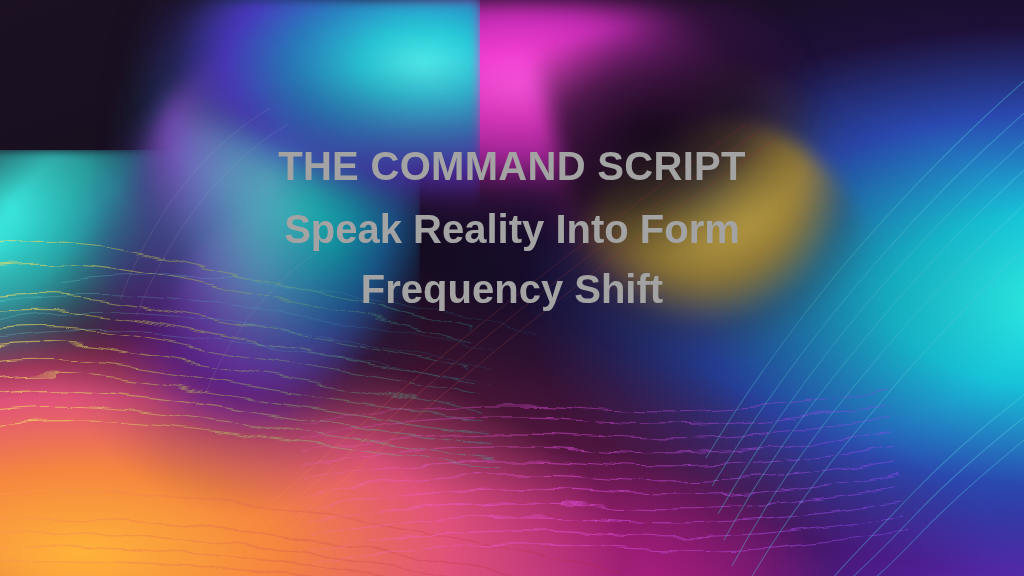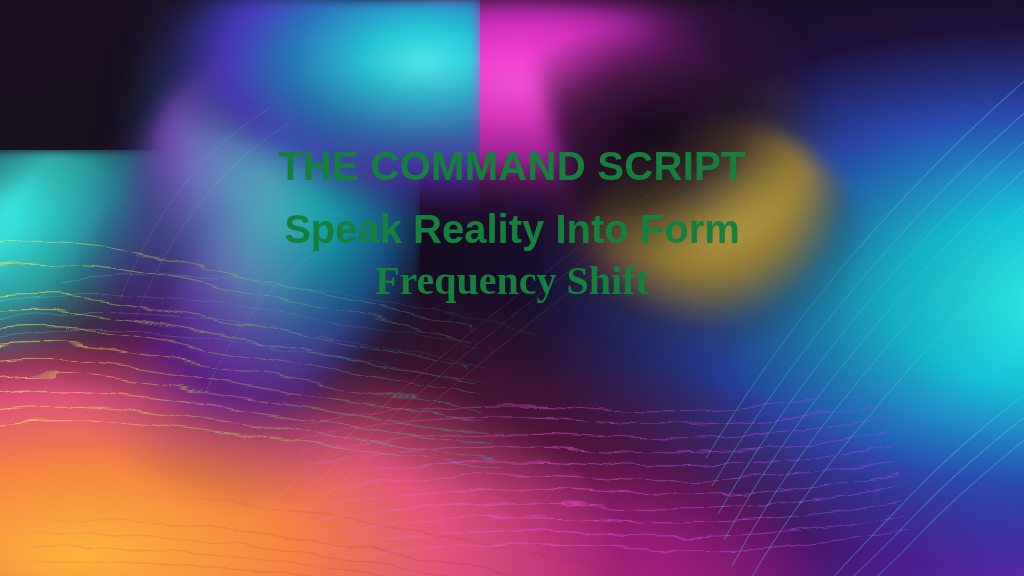--- a/index.html
+++ b/index.html
@@ -138,37 +138,37 @@
   .vignette {
     background: radial-gradient(130% 120% at 50% 50%, rgba(0,0,0,0) 54%, rgba(0,0,0,0.30) 88%, rgba(0,0,0,0.5) 100%);
   }
 
   
   .title-block {
     position: absolute;
     left: 0; right: 0;
     top: 146px;
     text-align: center;
-    color: #15803d;
+    color: #a3a3a3;
     z-index: 40;
   }
   .line {
     display: block;
     white-space: nowrap;
     font-weight: 700;
     line-height: 1.0;
     letter-spacing: -0.2px;
   }
   .line-1 {
     font-size: 40px;
     letter-spacing: 0.3px;
     margin-bottom: 23px;
   }
-  .line-2 { font-size: 40px; margin-bottom: 12px; letter-spacing: 0px; }
-  .line-3 { font-size: 40px; margin-bottom: 22px; letter-spacing: 0px; font-family: Liberation Serif, serif; }
+  .line-2 { font-size: 40px; margin-bottom: 20px; letter-spacing: 0px; }
+  .line-3 { font-size: 40px; margin-bottom: 22px; letter-spacing: 0px; }
   .line-4 { font-size: 40px; letter-spacing: 0px; }
 </style>
 </head>
 <body>
 
 <div id="stage">
 
   <div class="layer bg-base"></div>
   <div class="layer basin-warm"></div>
   <div class="layer wave-cyan-left"></div>

